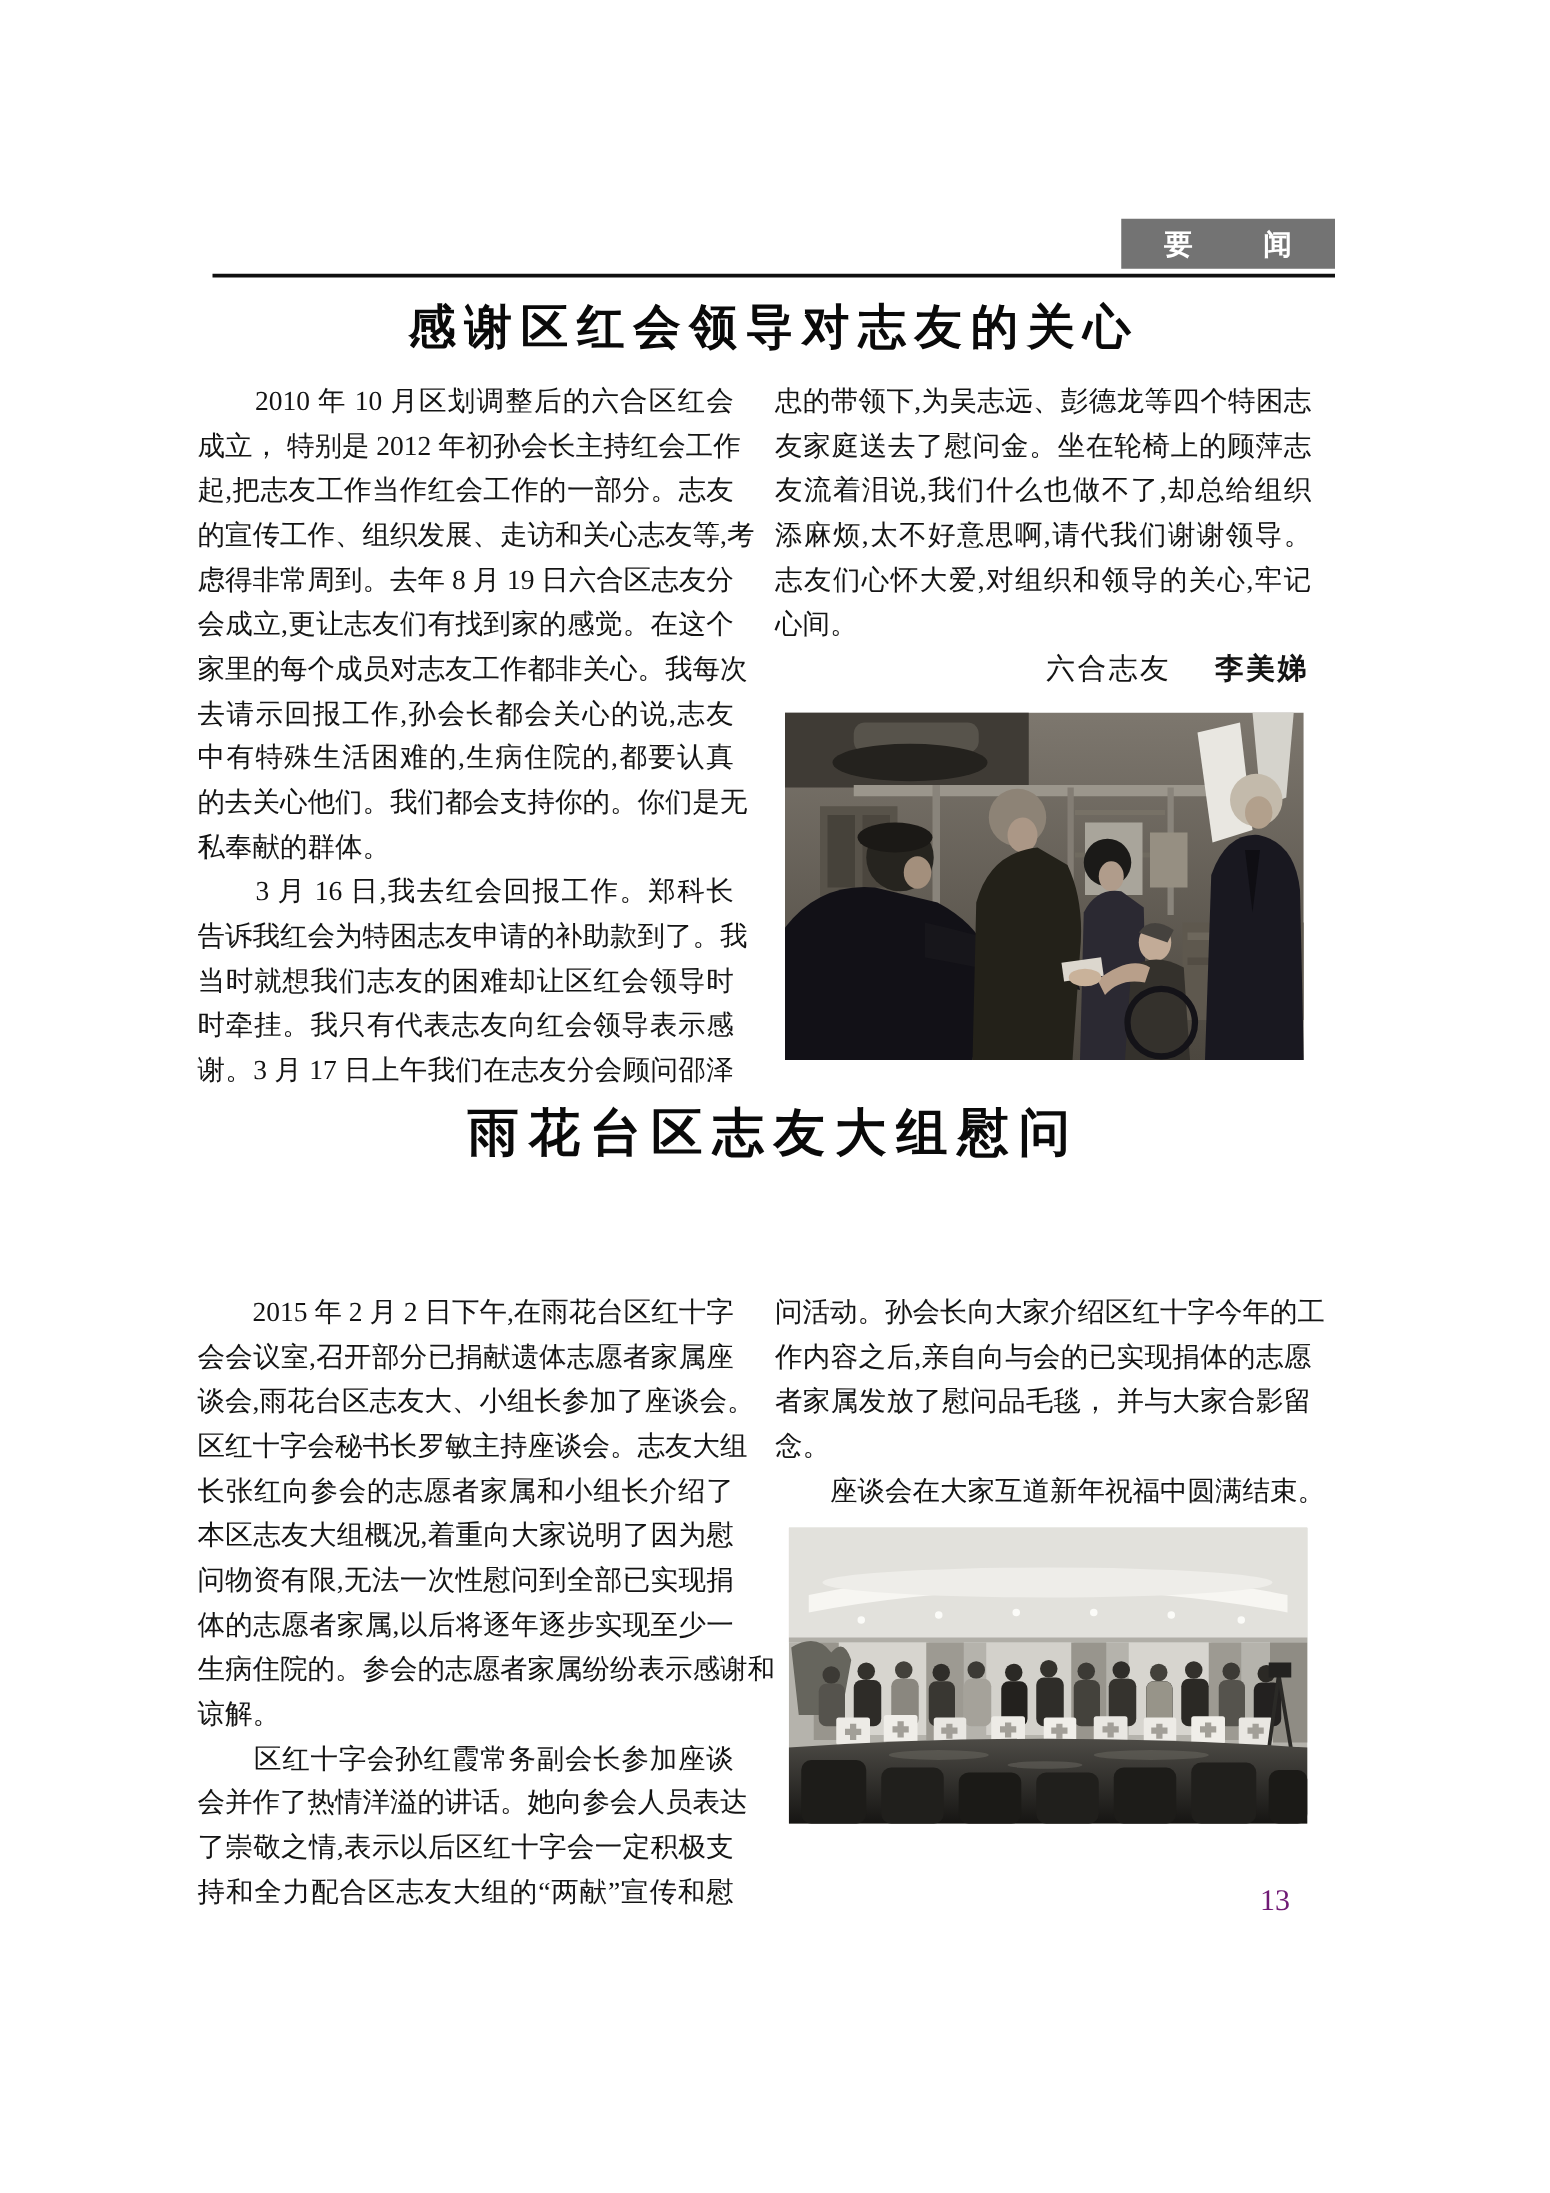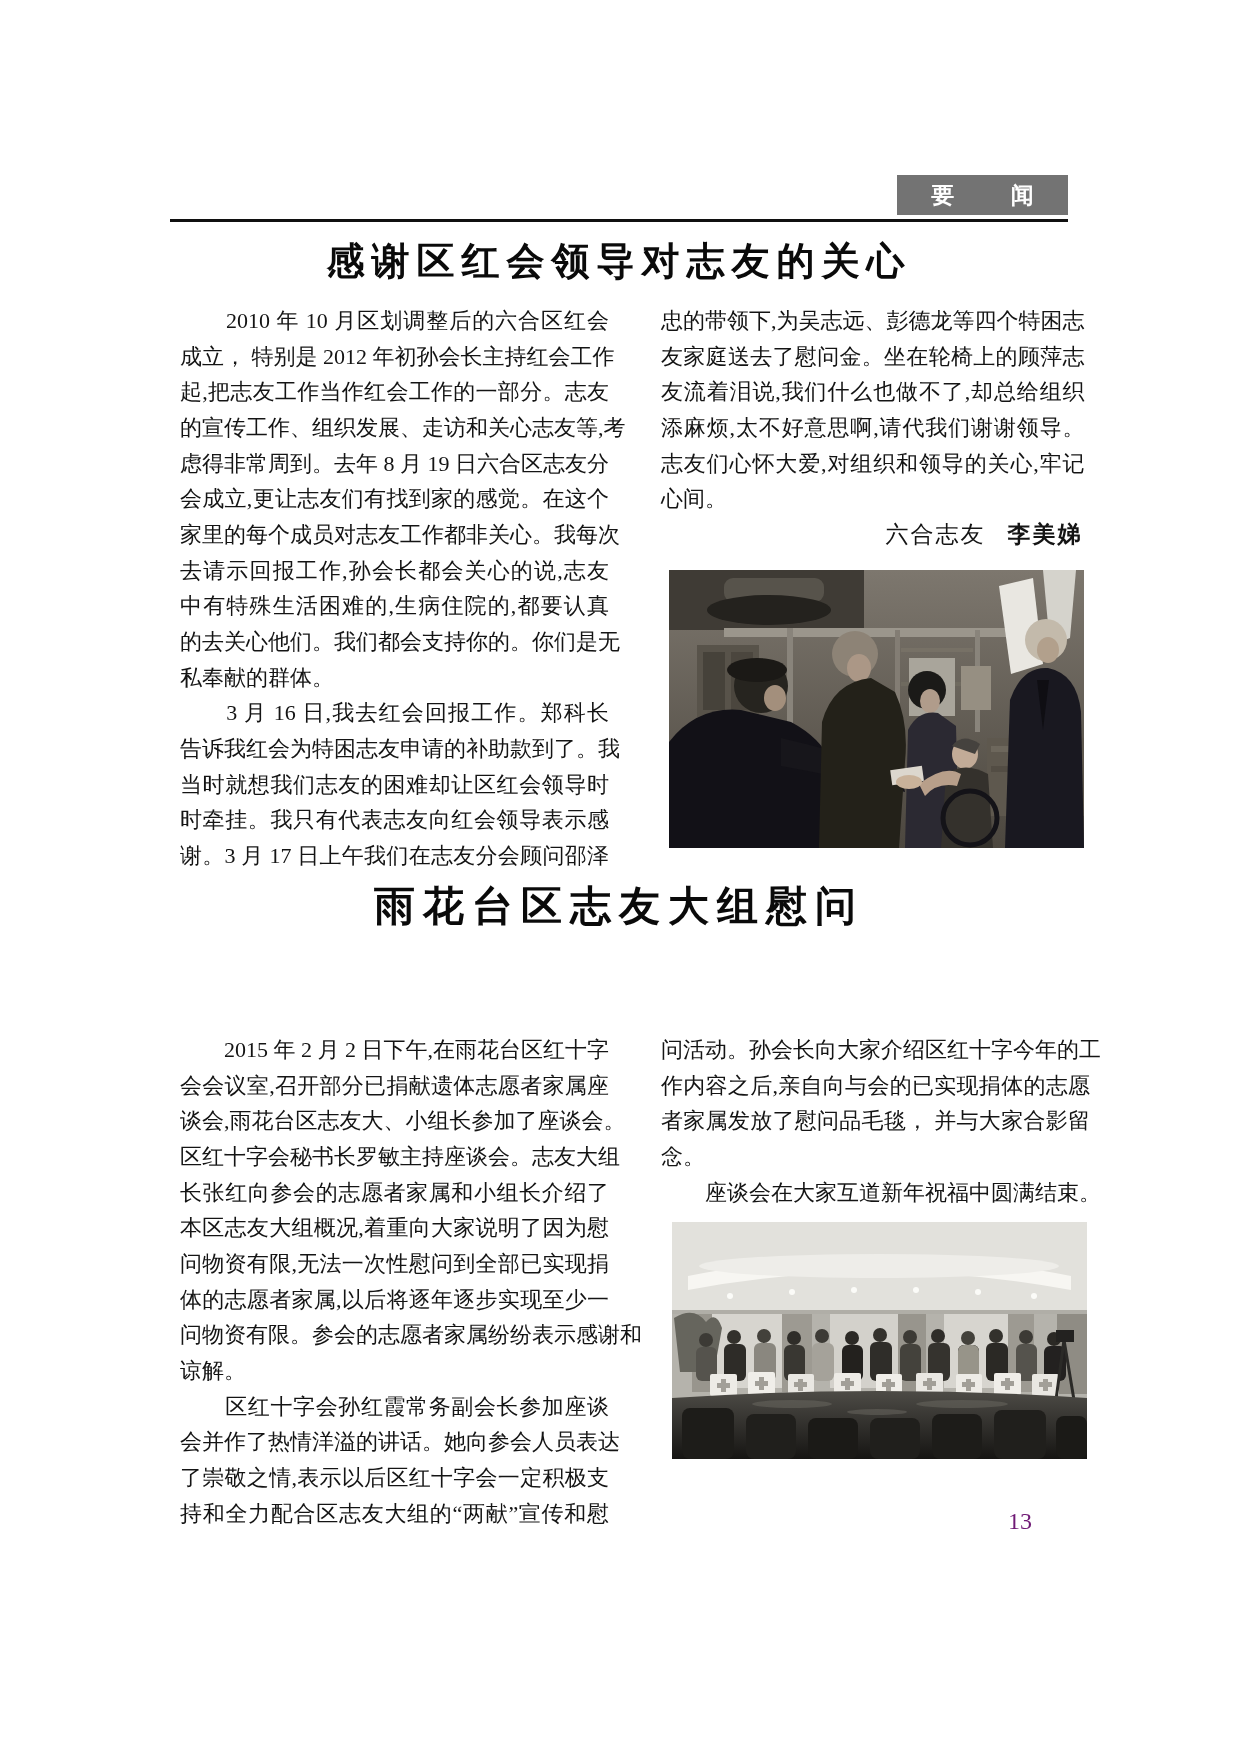--- a/index.html
+++ b/index.html
@@ -18,36 +18,36 @@
   }
   .header-rule { position:absolute; left:170px; top:219px; width:898px; height:3px; background:#101010; }
   
   .a-title {
     position:absolute; left:170px; width:898px; text-align:center;
     font-family:"Liberation Sans","DejaVu Sans",sans-serif; font-weight:bold; color:#0a0a0a;
   }
   .title1 { top:236px; font-size:38px; letter-spacing:7px; }
   .title2 { top:878px; font-size:41px; letter-spacing:8px; line-height:57px; }
   
-  .cols { position:absolute; left:180px; width:898px; display:flex; gap:52px; }
+  .cols { position:absolute; left:158px; width:898px; display:flex; gap:33px; }
   .cols1 { top:303px; }
   .cols2 { top:1032px; }
   .col { width:429px; font-size:22px; }
   .line {
     height:35.66px; line-height:35.66px; white-space:nowrap;
     text-align:justify; text-align-last:justify; overflow:visible;
   }
   .line.end { text-align-last:left; }
   .byline {
     height:35.66px; line-height:35.66px; text-align:right; font-size:23px; padding-right:2px;
   }
   .byline .org { letter-spacing:2px; }
   .byline .name {
     font-family:"Liberation Sans","DejaVu Sans",sans-serif; font-weight:bold;
-    margin-left:22px; letter-spacing:2px;
+    margin-left:35px; letter-spacing:2px;
   }
   .signature { height:35.66px; line-height:35.66px; text-align:right; padding-right:14px; font-size:22px; letter-spacing:3px; }
   
   .photo1 { display:block; margin-left:8px; margin-top:17px; width:415px; height:278px; }
   .photo2 { display:block; margin-left:11px; margin-top:12px; width:415px; height:237px; }
   .page-number { position:absolute; left:1008px; top:1508px; font-size:24px; color:#701a75; }
 </style>
 </head>
 <body>
 
@@ -156,21 +156,21 @@
   <div class="cols cols2">
     <div class="col">
         <div class="line">　　2015 年 2 月 2 日下午,在雨花台区红十字</div>
         <div class="line">会会议室,召开部分已捐献遗体志愿者家属座</div>
         <div class="line">谈会,雨花台区志友大、小组长参加了座谈会。</div>
         <div class="line">区红十字会秘书长罗敏主持座谈会。志友大组</div>
         <div class="line">长张红向参会的志愿者家属和小组长介绍了</div>
         <div class="line">本区志友大组概况,着重向大家说明了因为慰</div>
         <div class="line">问物资有限,无法一次性慰问到全部已实现捐</div>
         <div class="line">体的志愿者家属,以后将逐年逐步实现至少一</div>
-        <div class="line">问物资有限。参会的志愿者家属纷纷表示感谢和</div>
+        <div class="line">生病住院的。参会的志愿者家属纷纷表示感谢和</div>
         <div class="line end">谅解。</div>
         <div class="line">　　区红十字会孙红霞常务副会长参加座谈</div>
         <div class="line">会并作了热情洋溢的讲话。她向参会人员表达</div>
         <div class="line">了崇敬之情,表示以后区红十字会一定积极支</div>
         <div class="line">持和全力配合区志友大组的“两献”宣传和慰</div>
       </div>
     <div class="col">
       <div>
           <div class="line">问活动。孙会长向大家介绍区红十字今年的工</div>
           <div class="line">作内容之后,亲自向与会的已实现捐体的志愿</div>

